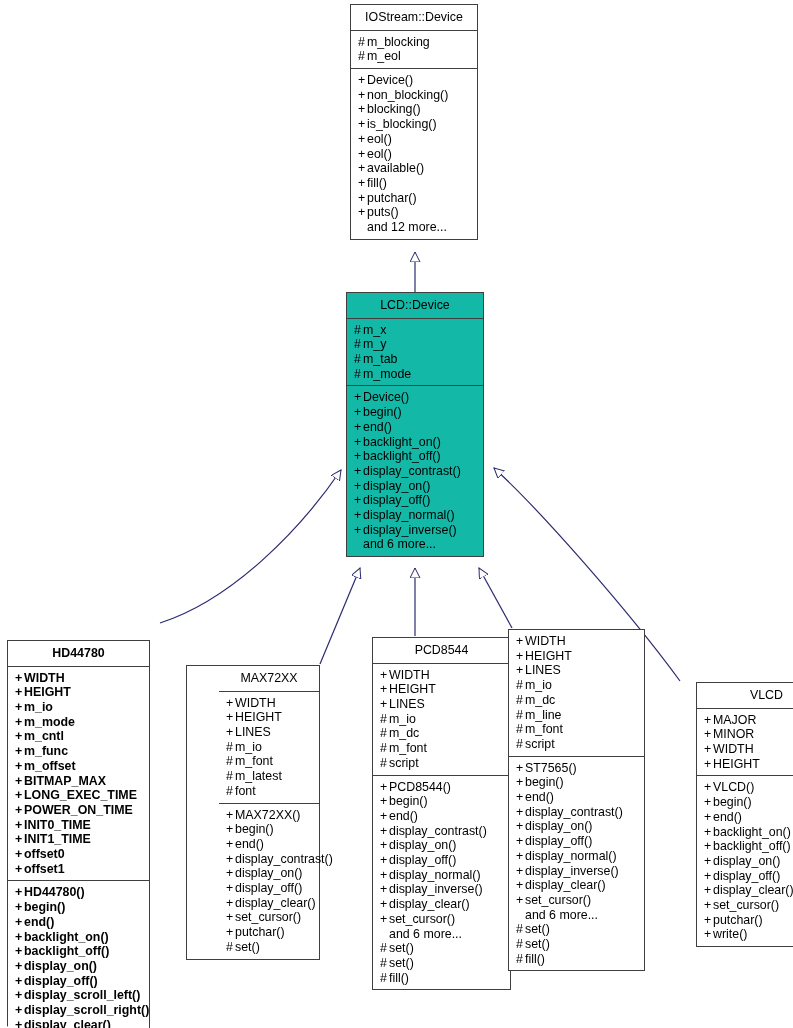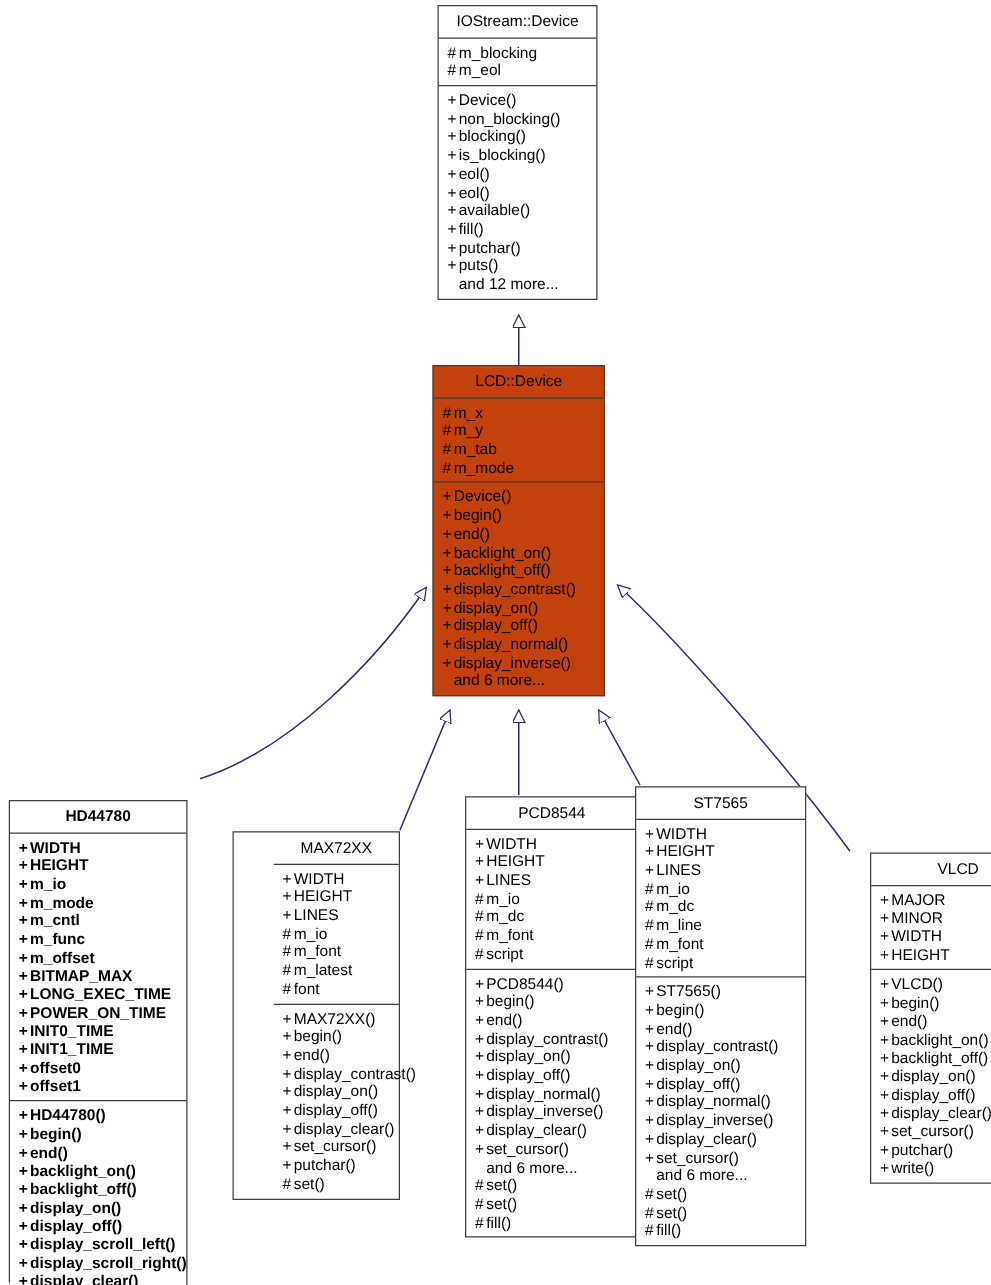--- a/index.html
+++ b/index.html
@@ -29,21 +29,21 @@
     pointer-events: none;
   }
   .uml-box {
     position: absolute;
     box-sizing: border-box;
     border: 1px solid #3f3f3f;
     background: #ffffff;
     z-index: 5;
   }
   .uml-box.highlight {
-    background: #c2410c;
+    background: #14b8a6;
   }
   .uml-title {
     box-sizing: border-box;
     text-align: center;
     font-size: 12.4px;
     line-height: 14.6px;
     color: #000000;
     padding: 5px 4px 5px 4px;
     border-bottom: 1px solid #3f3f3f;
     white-space: nowrap;
@@ -214,21 +214,20 @@
           <div class="uml-row"><span class="vis">+</span><span>display_inverse()</span></div>
           <div class="uml-row"><span class="vis">+</span><span>display_clear()</span></div>
           <div class="uml-row"><span class="vis">+</span><span>set_cursor()</span></div>
           <div class="uml-row"><span class="vis"></span><span>and 6 more...</span></div>
           <div class="uml-row"><span class="vis">#</span><span>set()</span></div>
           <div class="uml-row"><span class="vis">#</span><span>set()</span></div>
           <div class="uml-row"><span class="vis">#</span><span>fill()</span></div>
         </div>
       </div>
       <div class="uml-box" style="left: 508px; top: 629px; width: 137px;">
-        <div class="uml-title">ST7565</div>
         <div class="uml-section">
           <div class="uml-row"><span class="vis">+</span><span>WIDTH</span></div>
           <div class="uml-row"><span class="vis">+</span><span>HEIGHT</span></div>
           <div class="uml-row"><span class="vis">+</span><span>LINES</span></div>
           <div class="uml-row"><span class="vis">#</span><span>m_io</span></div>
           <div class="uml-row"><span class="vis">#</span><span>m_dc</span></div>
           <div class="uml-row"><span class="vis">#</span><span>m_line</span></div>
           <div class="uml-row"><span class="vis">#</span><span>m_font</span></div>
           <div class="uml-row"><span class="vis">#</span><span>script</span></div>
         </div>

